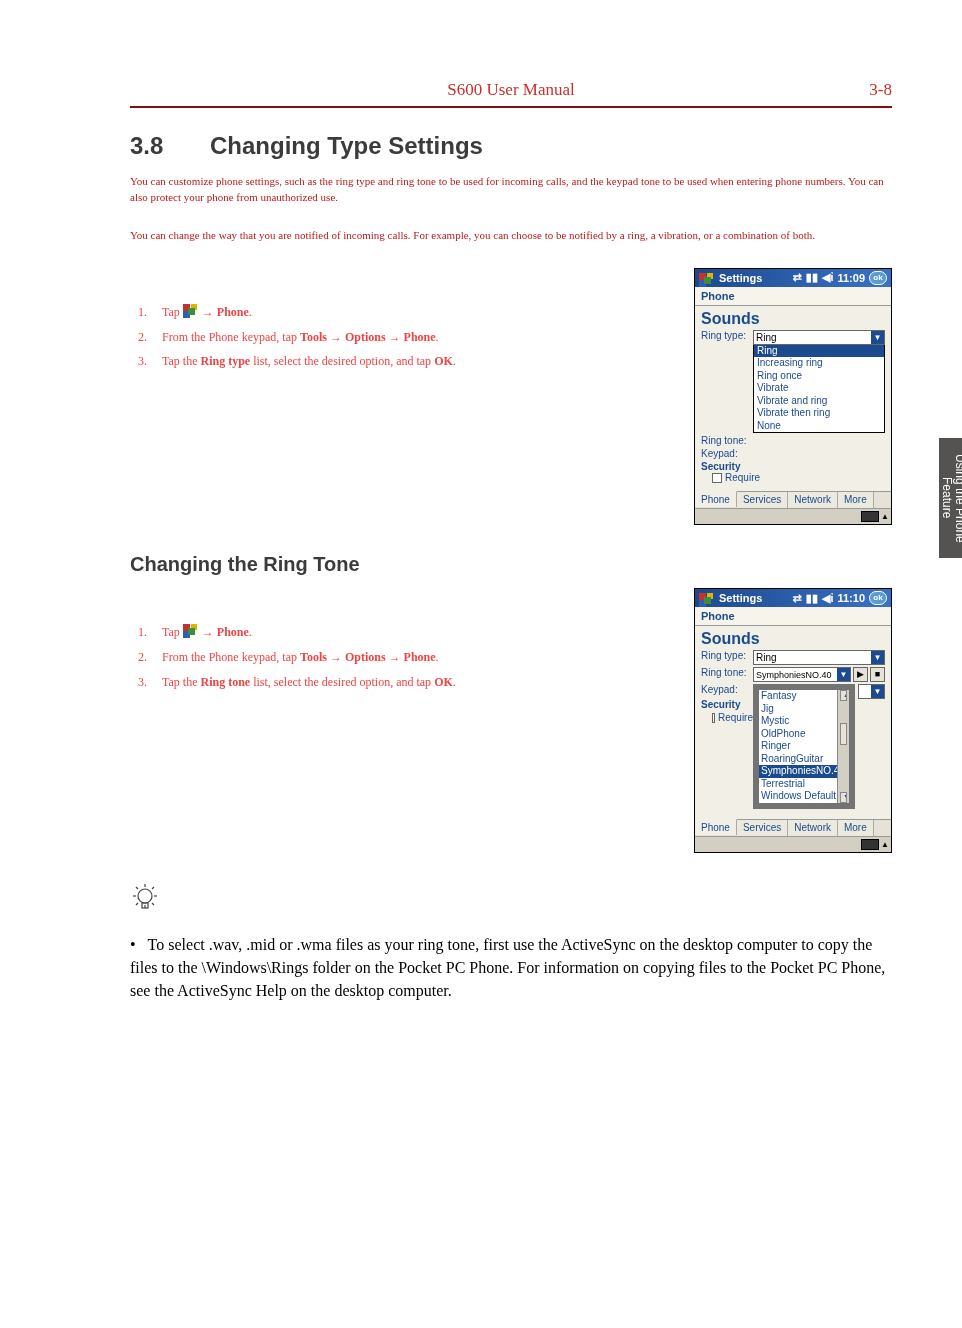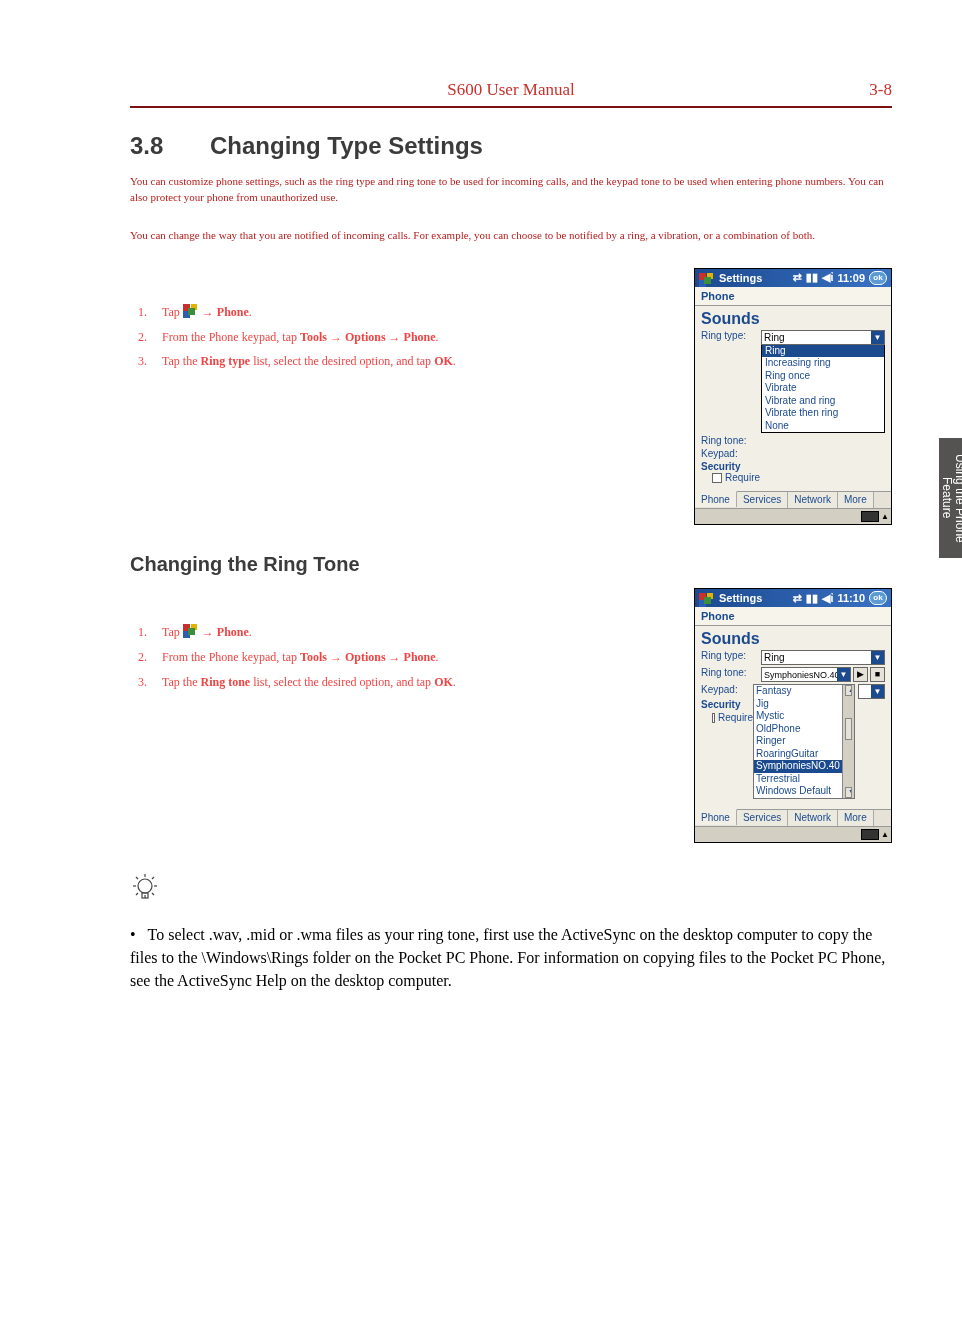--- a/index.html
+++ b/index.html
@@ -145,21 +145,21 @@
     font-size: 16px;
     margin-bottom: 2px;
   }
   .ss-row {
     display: flex;
     align-items: flex-start;
     margin-bottom: 2px;
     font-size: 10px;
   }
   .ss-label {
-    width: 60px;
+    width: 52px;
     color: #1b4a8f;
   }
   .ss-select {
     flex: 1;
     border: 1px solid #666;
     background: #fff;
     font-size: 10px;
     padding: 1px 2px;
     height: 15px;
     color: #000;
@@ -244,21 +244,21 @@
   }
   .ss-play-btn {
     width: 15px; height: 15px;
     border: 1px solid #666;
     background: #e6e2d7;
     text-align: center;
     font-size: 9px;
     line-height: 13px;
   }
   .ss-tone-list {
-    border: 1px solid #737373;
+    border: 6px solid #737373;
     background: #fff;
     width: 102px;
     font-size: 10px;
     position: relative;
   }
   .ss-tone-list div { padding: 0 2px; color: #1b4a8f; line-height: 1.25; white-space: nowrap; overflow: hidden; }
   .ss-tone-list .selected { background: #1b4a8f; color: #fff; }
   .ss-scroll {
     position: absolute;
     right: 0; top: 0; bottom: 0;

